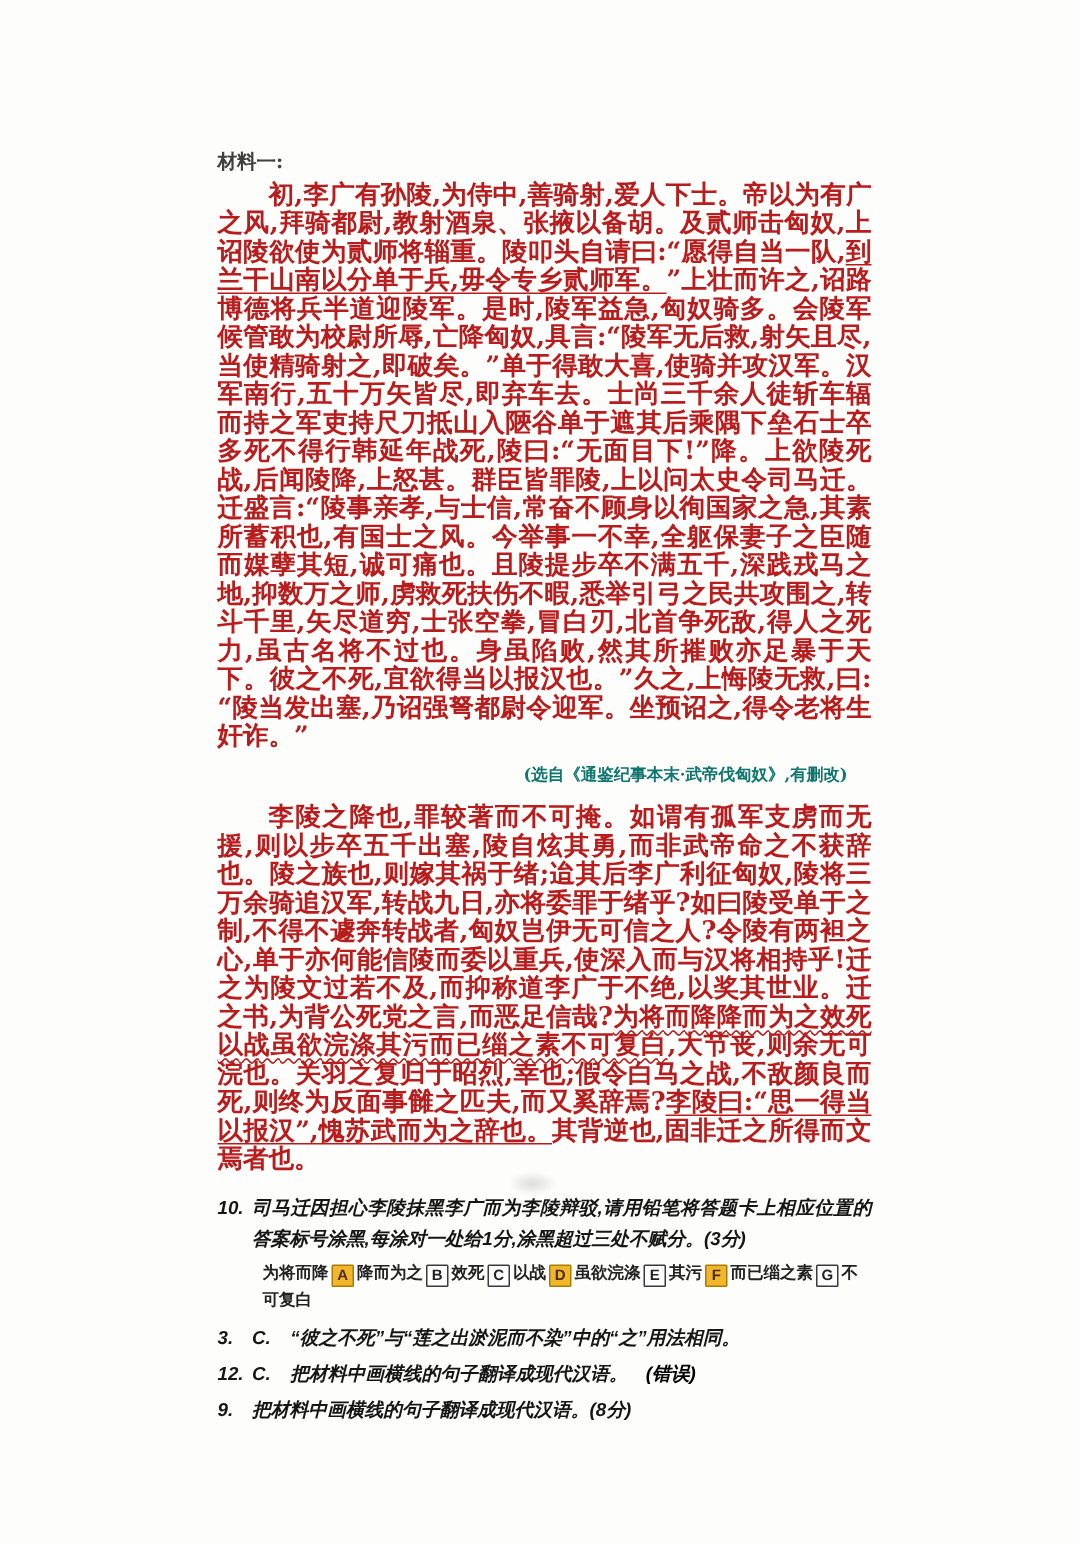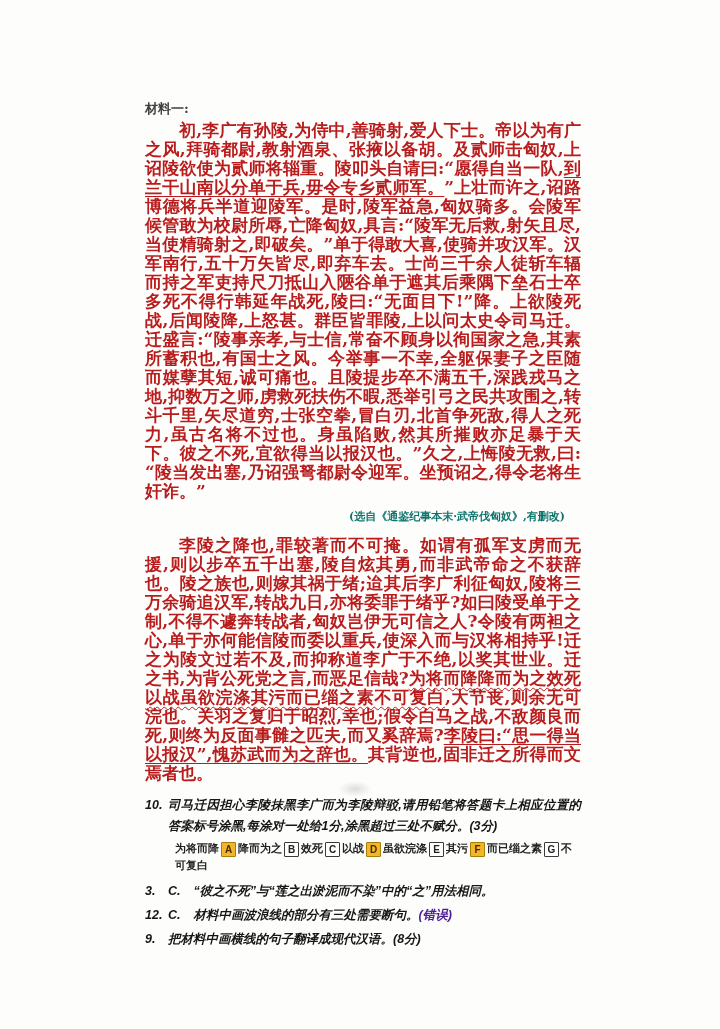--- a/index.html
+++ b/index.html
@@ -40,21 +40,21 @@
   .seg-underline{
     text-decoration:underline;
     text-decoration-thickness:1px;
     text-underline-offset:3px;
   }
   .seg-wavy{
     text-decoration:underline wavy;
     text-decoration-thickness:1px;
     text-underline-offset:3px;
   }
-  .seg-red{color:#4c1d95;}
+  .seg-red{color:#000000;margin-left:12px;}
   .seg-opt{font-weight:bold;margin-right:13px;}
   .seg-dot{position:relative;}
   .seg-dot::after{
     content:"•";
     position:absolute;left:50%;bottom:-0.75em;
     transform:translateX(-50%) scale(0.55);
   }
   .questions{
     margin-top:12px;
     font-family:"Liberation Sans","DejaVu Sans",sans-serif;
@@ -126,21 +126,21 @@
       </div>
       <div class="answer-line"><span class="seg-normal">为将而降</span><span class="ansbox filled">A</span><span class="seg-normal">降而为之</span><span class="ansbox">B</span><span class="seg-normal">效死</span><span class="ansbox">C</span><span class="seg-normal">以战</span><span class="ansbox filled">D</span><span class="seg-normal">虽欲浣涤</span><span class="ansbox">E</span><span class="seg-normal">其污</span><span class="ansbox filled">F</span><span class="seg-normal">而已缁之素</span><span class="ansbox">G</span><span class="seg-normal">不可复白</span></div>
 
       <div class="question">
         <span class="qnum">3.</span>
         <div class="qtext"><span class="seg-opt">C.</span><span class="seg-normal">“彼之不死”与“莲之出淤泥而不染”中的“之”用法相同。</span></div>
       </div>
 
       <div class="question">
         <span class="qnum">12.</span>
-        <div class="qtext"><span class="seg-opt">C.</span><span class="seg-normal">材料中画波浪线的部分有三处需要断句。</span><span class="seg-red">(错误)</span></div>
+        <div class="qtext"><span class="seg-opt">C.</span><span class="seg-normal">把材料中画横线的句子翻译成现代汉语。</span><span class="seg-red">(错误)</span></div>
       </div>
 
       <div class="question">
         <span class="qnum">9.</span>
         <div class="qtext"><span class="seg-normal">把材料中画横线的句子翻译成现代汉语。(8分)</span></div>
       </div>
 
     </div>
   </div>
 

